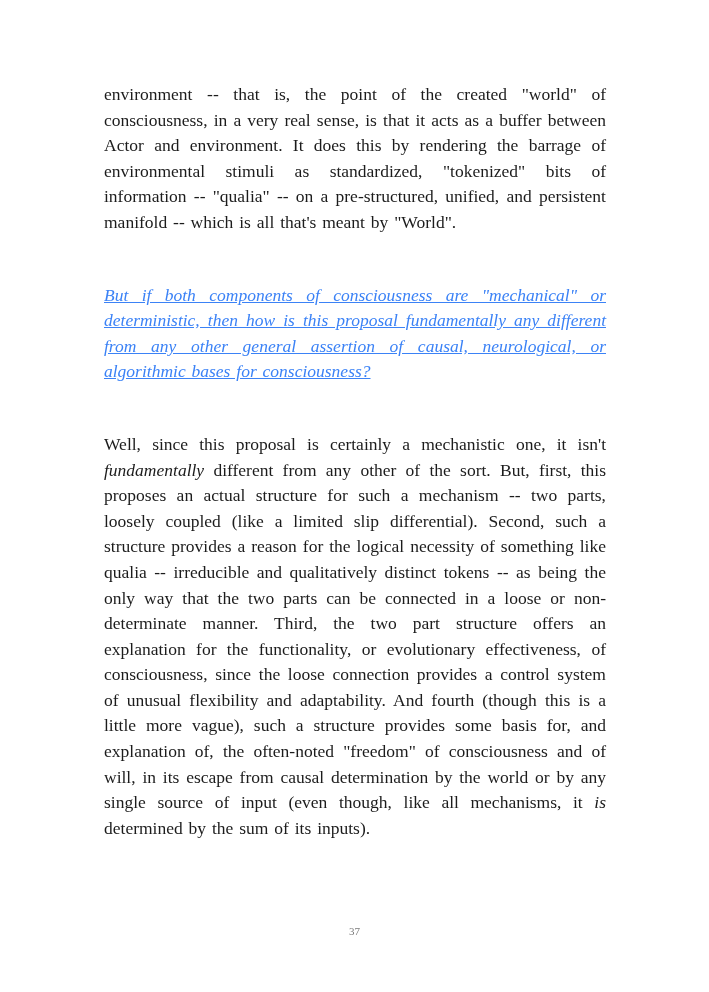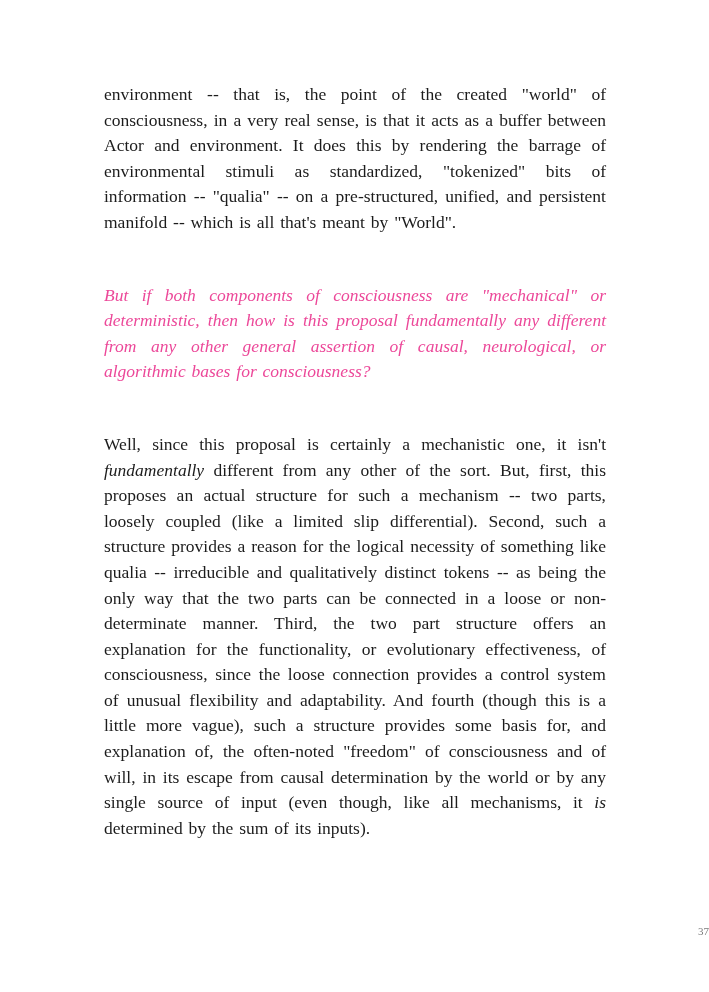--- a/index.html
+++ b/index.html
@@ -25,30 +25,31 @@
   .para {
     margin: 0 0 47px 0;
     font-size: 17.5px;
     line-height: 25.6px;
     text-align: justify;
     color: #1c1c1c;
     word-spacing: 1.5px;
   }
   .para.italic-question {
     font-style: italic;
-    color: #ec4899;
+    color: #3b82f6;
+    text-decoration: underline;
   }
   .para em {
   }
   .page-number {
     position: absolute;
     left: 0;
     right: 0;
     bottom: 36px;
-    text-align: right;
+    text-align: center;
     font-size: 11px;
     color: #7a7a7a;
     font-family: "Liberation Serif", "DejaVu Serif", serif;
   }
 </style>
 </head>
 <body>
 
 <div class="page">
   <div class="content">

